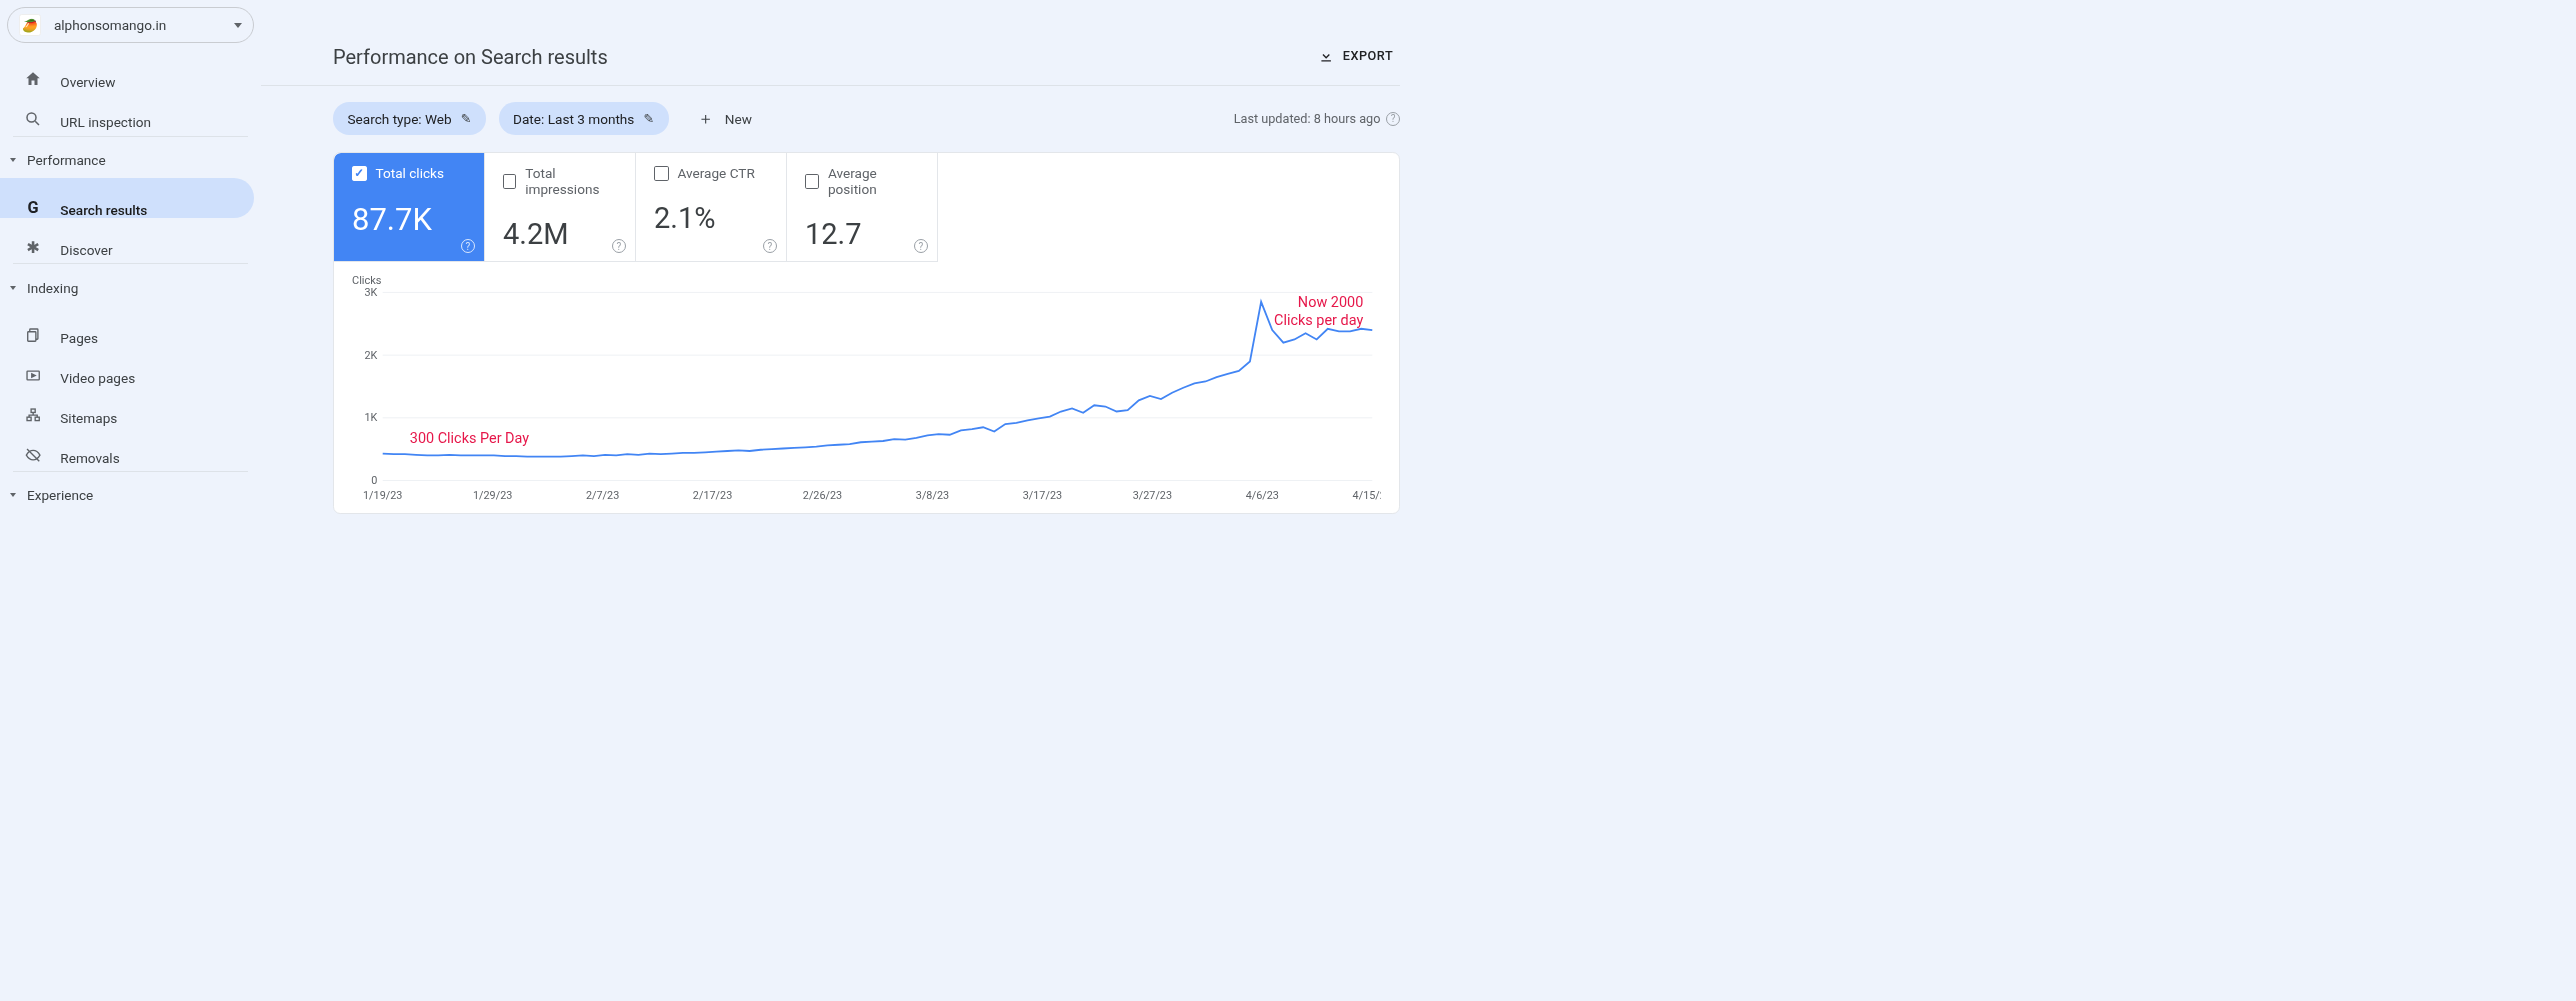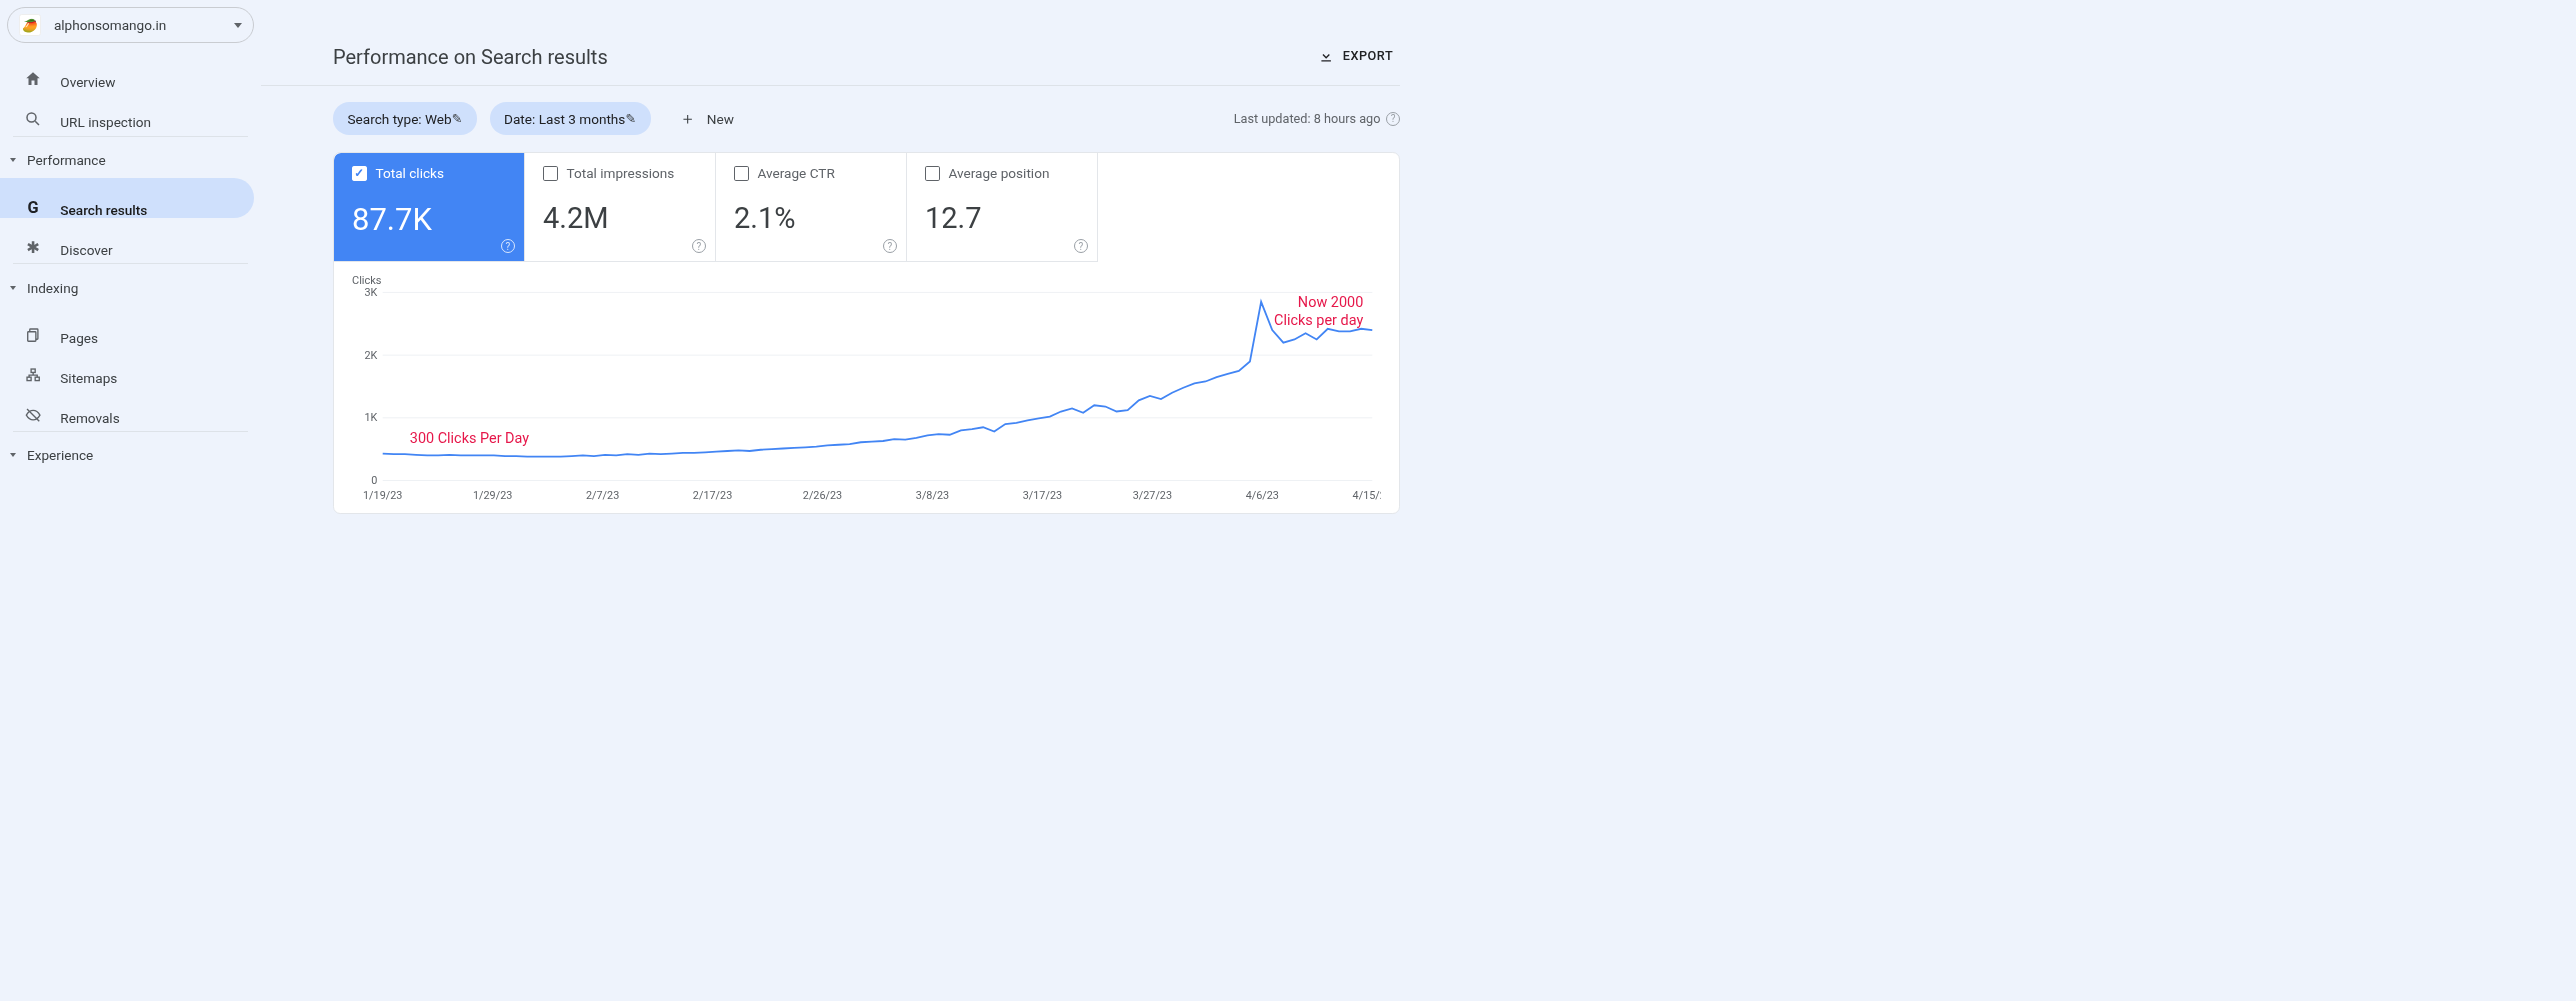--- a/index.html
+++ b/index.html
@@ -139,20 +139,21 @@
     height:33px;
     background:#cfe0fc;
     border-radius:16.3px;
     display:flex;
     align-items:center;
     padding:0 14.5px;
     margin-right:12.7px;
     font-size:13.6px;
     color:#202124;
     cursor:pointer;
+    gap:9px;
   }
   .chip .pencil { font-size:12.7px; color:#3c4043; }
   .add-new {
     display:flex;
     align-items:center;
     gap:11px;
     margin-left:16.3px;
     font-size:13.6px;
     color:#3c4043;
     cursor:pointer;
@@ -181,21 +182,21 @@
   .card {
     margin-left:72px;
     background:#fff;
     border-radius:7.2px;
     border:0.9px solid #e3e6ea;
     overflow:hidden;
   }
 
   .metrics-row { display:flex; }
   .metric-tile {
-    width:191px;
+    width:151px;
     height:109px;
     border-right:0.9px solid #e3e6ea;
     border-bottom:0.9px solid #e3e6ea;
     padding:12.7px 12.7px 9px 18px;
     position:relative;
     cursor:pointer;
   }
   .metric-tile.active {
     background:#4285f4;
     color:#fff;
@@ -323,20 +324,29 @@
       <span>Indexing</span>
     </div>
     <div class="nav-item indent">
       <span class="icon">
         <svg width="16.3" height="16.3" viewBox="0 0 24 24" fill="none" stroke="#5f6368" stroke-width="2">
             <rect x="7" y="3" width="12" height="15" rx="1"></rect>
             <rect x="4" y="7" width="12" height="14" rx="1" fill="#eef3fc"></rect>
           </svg>
       </span>
       <span>Pages</span>
+    </div>
+    <div class="nav-item indent">
+      <span class="icon">
+        <svg width="16.3" height="16.3" viewBox="0 0 24 24" fill="none" stroke="#5f6368" stroke-width="2">
+            <rect x="3" y="6" width="18" height="13" rx="1"></rect>
+            <polygon points="10,10 10,15 15,12.5" fill="#5f6368"></polygon>
+          </svg>
+      </span>
+      <span>Video pages</span>
     </div>
     <div class="nav-item indent">
       <span class="icon">
         <svg width="16.3" height="16.3" viewBox="0 0 24 24" fill="none" stroke="#5f6368" stroke-width="2">
             <rect x="9" y="3" width="6" height="5"></rect>
             <rect x="3" y="15" width="6" height="5"></rect>
             <rect x="15" y="15" width="6" height="5"></rect>
             <path d="M12 8v4M12 12H6v3M12 12h6v3"></path>
           </svg>
       </span>

